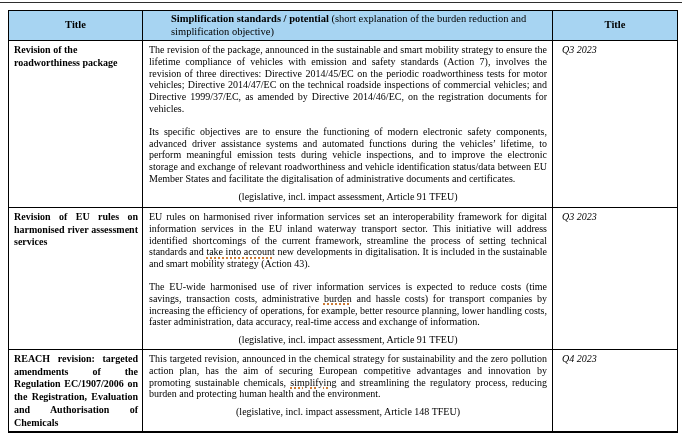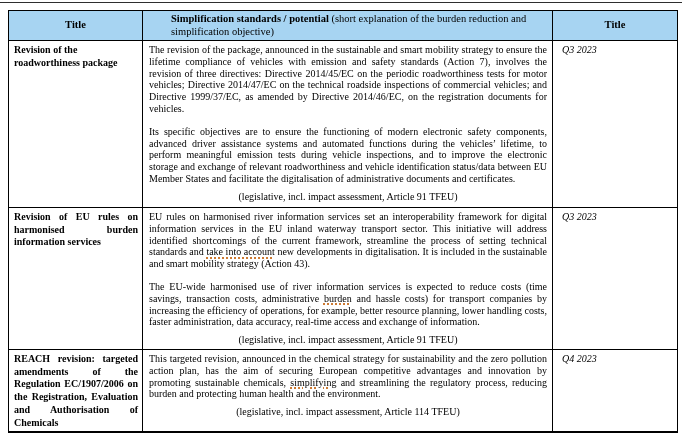--- a/index.html
+++ b/index.html
@@ -93,31 +93,31 @@
       <tr>
         <td class="title-cell">Revision of the roadworthiness package</td>
         <td class="obj-cell">
             <p><span>The revision of the package, announced in the sustainable and smart mobility strategy to ensure the lifetime compliance of vehicles with emission and safety standards (Action 7), involves the revision of three directives: Directive 2014/45/EC on the periodic roadworthiness tests for motor vehicles; Directive 2014/47/EC on the technical roadside inspections of commercial vehicles; and Directive 1999/37/EC, as amended by Directive 2014/46/EC, on the registration documents for vehicles.</span></p>
             <p><span>Its specific objectives are to ensure the functioning of modern electronic safety components, advanced driver assistance systems and automated functions during the vehicles’ lifetime, to perform meaningful emission tests during vehicle inspections, and to improve the electronic storage and exchange of relevant roadworthiness and vehicle identification status/data between EU Member States and facilitate the digitalisation of administrative documents and certificates.</span></p>
             <p class="legis"><span>(legislative, incl. impact assessment, Article 91 TFEU)</span></p>
           </td>
         <td class="date-cell">Q3 2023</td>
       </tr>
       <tr>
-        <td class="title-cell">Revision of EU rules on harmonised burden information services</td>
+        <td class="title-cell">Revision of EU rules on harmonised river assessment services</td>
         <td class="obj-cell">
             <p><span>EU rules on harmonised river information services set an interoperability framework for digital information services in the EU inland waterway transport sector. This initiative will address identified shortcomings of the current framework, streamline the process of setting technical standards and </span><span class="squiggle">take into account</span><span> new developments in digitalisation. It is included in the sustainable and smart mobility strategy (Action 43).</span></p>
             <p><span>The EU-wide harmonised use of river information services is expected to reduce costs (time savings, transaction costs, administrative </span><span class="squiggle">burden</span><span> and hassle costs) for transport companies by increasing the efficiency of operations, for example, better resource planning, lower handling costs, faster administration, data accuracy, real-time access and exchange of information.</span></p>
             <p class="legis"><span>(legislative, incl. impact assessment, Article 91 TFEU)</span></p>
           </td>
         <td class="date-cell">Q3 2023</td>
       </tr>
       <tr>
         <td class="title-cell">REACH revision: targeted amendments of the Regulation EC/1907/2006 on the Registration, Evaluation and Authorisation of Chemicals</td>
         <td class="obj-cell">
             <p><span>This targeted revision, announced in the chemical strategy for sustainability and the zero pollution action plan, has the aim of securing European competitive advantages and innovation by promoting sustainable chemicals, </span><span class="squiggle">simplifying</span><span> and streamlining the regulatory process, reducing burden and protecting human health and the environment.</span></p>
-            <p class="legis"><span>(legislative, incl. impact assessment, Article 114 TFEU)</span></p>
+            <p class="legis"><span>(legislative, incl. impact assessment, Article 148 TFEU)</span></p>
           </td>
         <td class="date-cell">Q4 2023</td>
       </tr>
     </tbody>
   </table>
 </div>
 
 </body></html>

